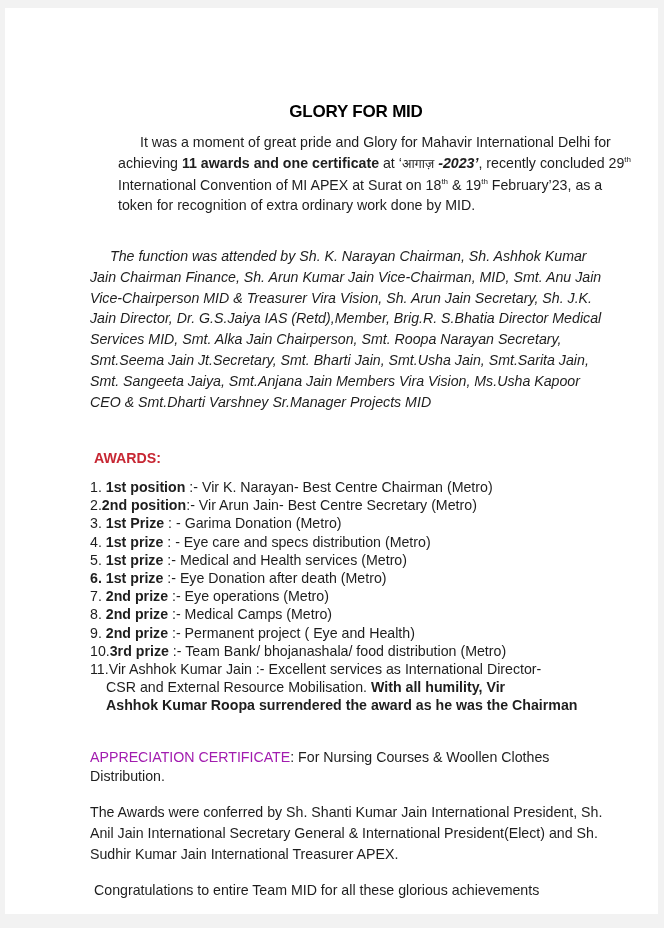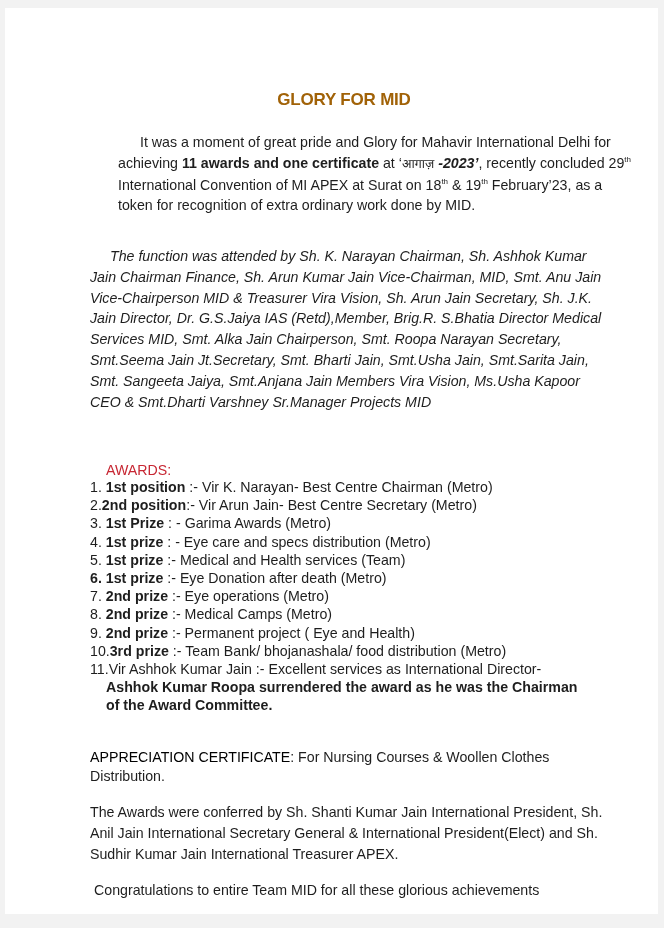--- a/index.html
+++ b/index.html
@@ -27,47 +27,47 @@
       color: #1e1e1e;
       font-size: 14.2px;
       line-height: 20.8px;
     }
     .title {
       position: absolute;
       top: 82px;
       left: 0;
       width: 508px;
       text-align: center;
-      color: #a16207;
+      color: #000000;
       font-size: 17px;
       font-weight: bold;
       letter-spacing: -0.2px;
-      margin: 0;
+      margin: 12px;
     }
     .para {
       position: absolute;
       left: 0;
       width: 520px;
       margin: 0;
     }
     .p1 { top: 124px; margin-left: 28px; }
     .p2 { top: 238px; font-style: italic; }
     .indent { display: inline-block; width: 22px; }
     .indent2 { display: inline-block; width: 20px; }
     b { font-weight: bold; }
     sup { font-size: 8px; line-height: 0; vertical-align: 6px; }
-    .red { color: #000000; }
+    .red { color: #a21caf; }
     .awards-heading {
       position: absolute;
       top: 436px;
       left: 0;
-      margin: 16px;
+      margin: 4px;
       color: #c72733;
       font-size: 14.2px;
-      font-weight: normal;
+      font-weight: bold;
     }
     .award-list {
       position: absolute;
       top: 470px;
       left: 0;
       width: 520px;
       margin: 0;
       padding: 0;
       list-style: none;
       line-height: 18.2px;
@@ -108,29 +108,29 @@
 
     <p class="para p1"><span class="indent"></span><span>It was a moment of great pride and Glory for Mahavir International Delhi for achieving </span><b>11 awards and one certificate</b><span> at ‘</span><span style="font-family:'DejaVu Sans',sans-serif;font-size:12.5px;">आगाज़</span><b><i> -2023’</i></b><span>, recently concluded 29</span><sup>th</sup><span> International Convention of MI APEX at Surat on 18</span><sup>th</sup><span> &amp; 19</span><sup>th</sup><span> February’23, as a token for recognition of extra ordinary work done by MID.</span></p>
 
     <p class="para p2"><span class="indent2"></span><span>The function was attended by Sh. K. Narayan Chairman,  Sh. Ashhok Kumar Jain Chairman Finance, Sh. Arun Kumar Jain Vice-Chairman, MID, Smt. Anu Jain Vice-Chairperson MID &amp; Treasurer Vira Vision, Sh. Arun Jain Secretary, Sh. J.K. Jain Director, Dr. G.S.Jaiya IAS (Retd),Member, Brig.R. S.Bhatia Director Medical Services MID, Smt. Alka Jain Chairperson, Smt. Roopa Narayan Secretary, Smt.Seema Jain Jt.Secretary, Smt. Bharti Jain, Smt.Usha Jain, Smt.Sarita Jain, Smt. Sangeeta Jaiya, Smt.Anjana Jain Members Vira Vision, Ms.Usha Kapoor  CEO &amp; Smt.Dharti Varshney Sr.Manager Projects MID</span></p>
 
     <h2 class="awards-heading">AWARDS:</h2>
 
     <ul class="award-list">
       <li><span>1. </span><b>1st position</b><span> :-  Vir K. Narayan- Best Centre Chairman (Metro)</span></li>
       <li><span>2.</span><b>2nd position</b><span>:-  Vir Arun Jain- Best Centre Secretary (Metro)</span></li>
-      <li><span>3. </span><b>1st Prize</b><span> : - Garima Awards (Metro)</span></li>
+      <li><span>3. </span><b>1st Prize</b><span> : - Garima Donation (Metro)</span></li>
       <li><span>4. </span><b>1st prize</b><span> : - Eye care and specs distribution (Metro)</span></li>
-      <li><span>5. </span><b>1st prize</b><span> :- Medical and Health services (Team)</span></li>
+      <li><span>5. </span><b>1st prize</b><span> :- Medical and Health services (Metro)</span></li>
       <li><b>6. </b><b>1st prize</b><span> :- Eye Donation after death (Metro)</span></li>
       <li><span>7. </span><b>2nd prize</b><span> :- Eye operations (Metro)</span></li>
       <li><span>8. </span><b>2nd prize</b><span> :- Medical Camps (Metro)</span></li>
       <li><span>9. </span><b>2nd prize</b><span> :- Permanent project ( Eye and Health)</span></li>
       <li><span>10.</span><b>3rd prize</b><span> :- Team Bank/ bhojanashala/ food distribution (Metro)</span></li>
-      <li><span>11.</span><span>Vir Ashhok Kumar Jain :- Excellent services as International Director-</span><b class="cont">Ashhok Kumar Roopa surrendered the award as he was the Chairman</b><b class="cont">of the Award Committee.</b></li>
+      <li><span>11.</span><span>Vir Ashhok Kumar Jain :- Excellent services as International Director-</span><span class="cont"><span>CSR and External Resource Mobilisation.</span><b> With all humility, Vir</b></span><b class="cont">Ashhok Kumar Roopa surrendered the award as he was the Chairman</b></li>
     </ul>
 
     <p class="cert"><span class="red">APPRECIATION CERTIFICATE</span><span>: For Nursing Courses &amp; Woollen Clothes Distribution.</span></p>
 
     <p class="conferred"> The Awards were conferred by Sh. Shanti Kumar Jain International President, Sh. Anil Jain International Secretary General &amp; International President(Elect) and Sh. Sudhir Kumar Jain International Treasurer APEX.</p>
 
     <p class="congrats">Congratulations to entire Team MID for all these glorious achievements</p>
 
   </div>
 </div>

